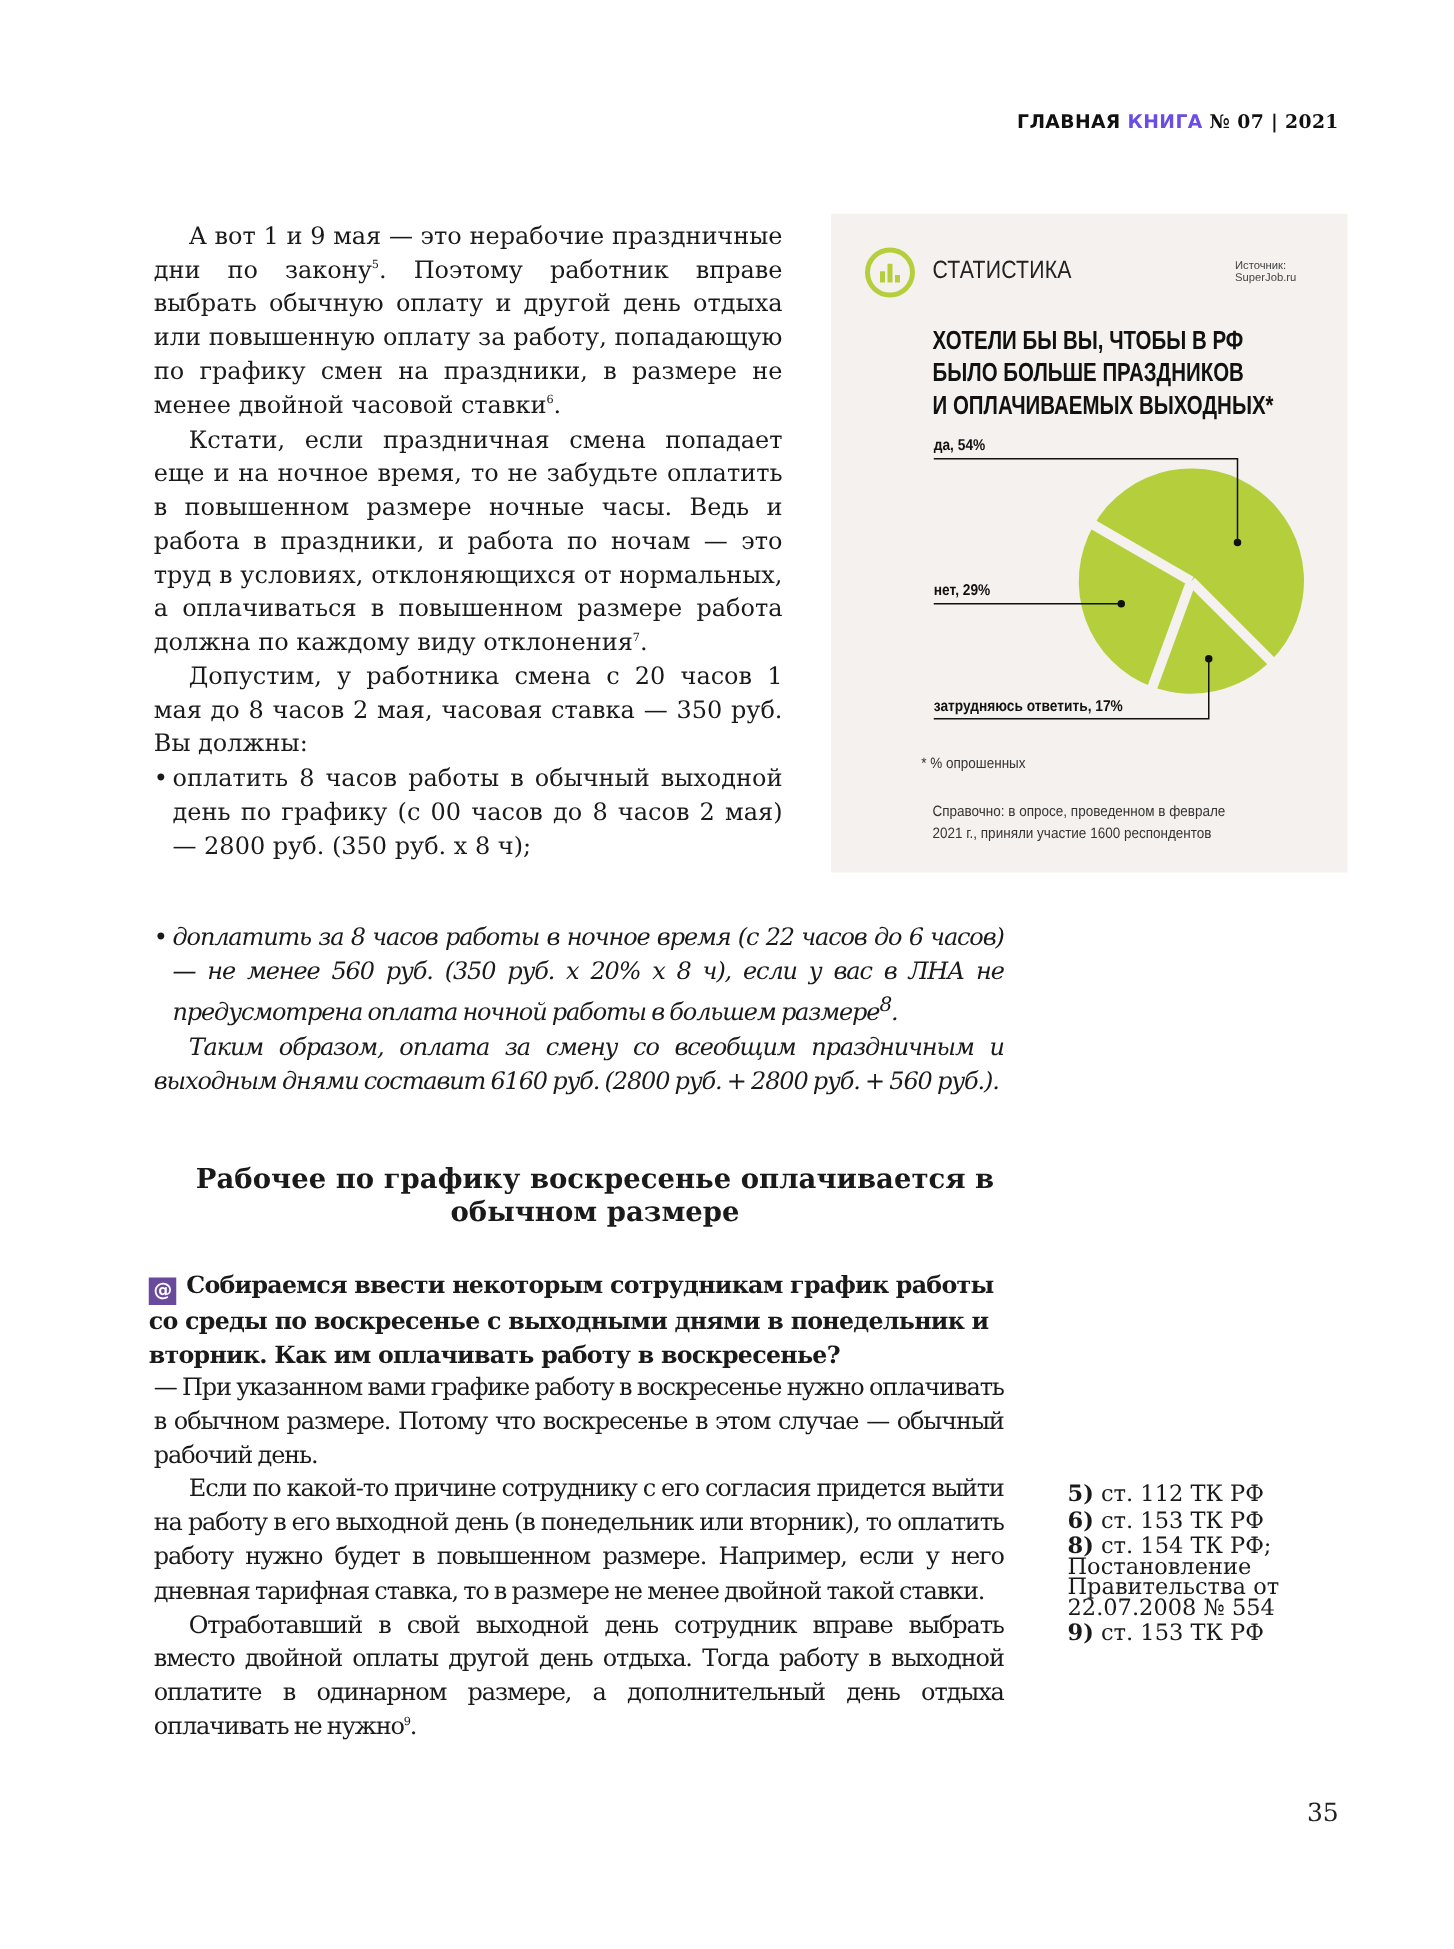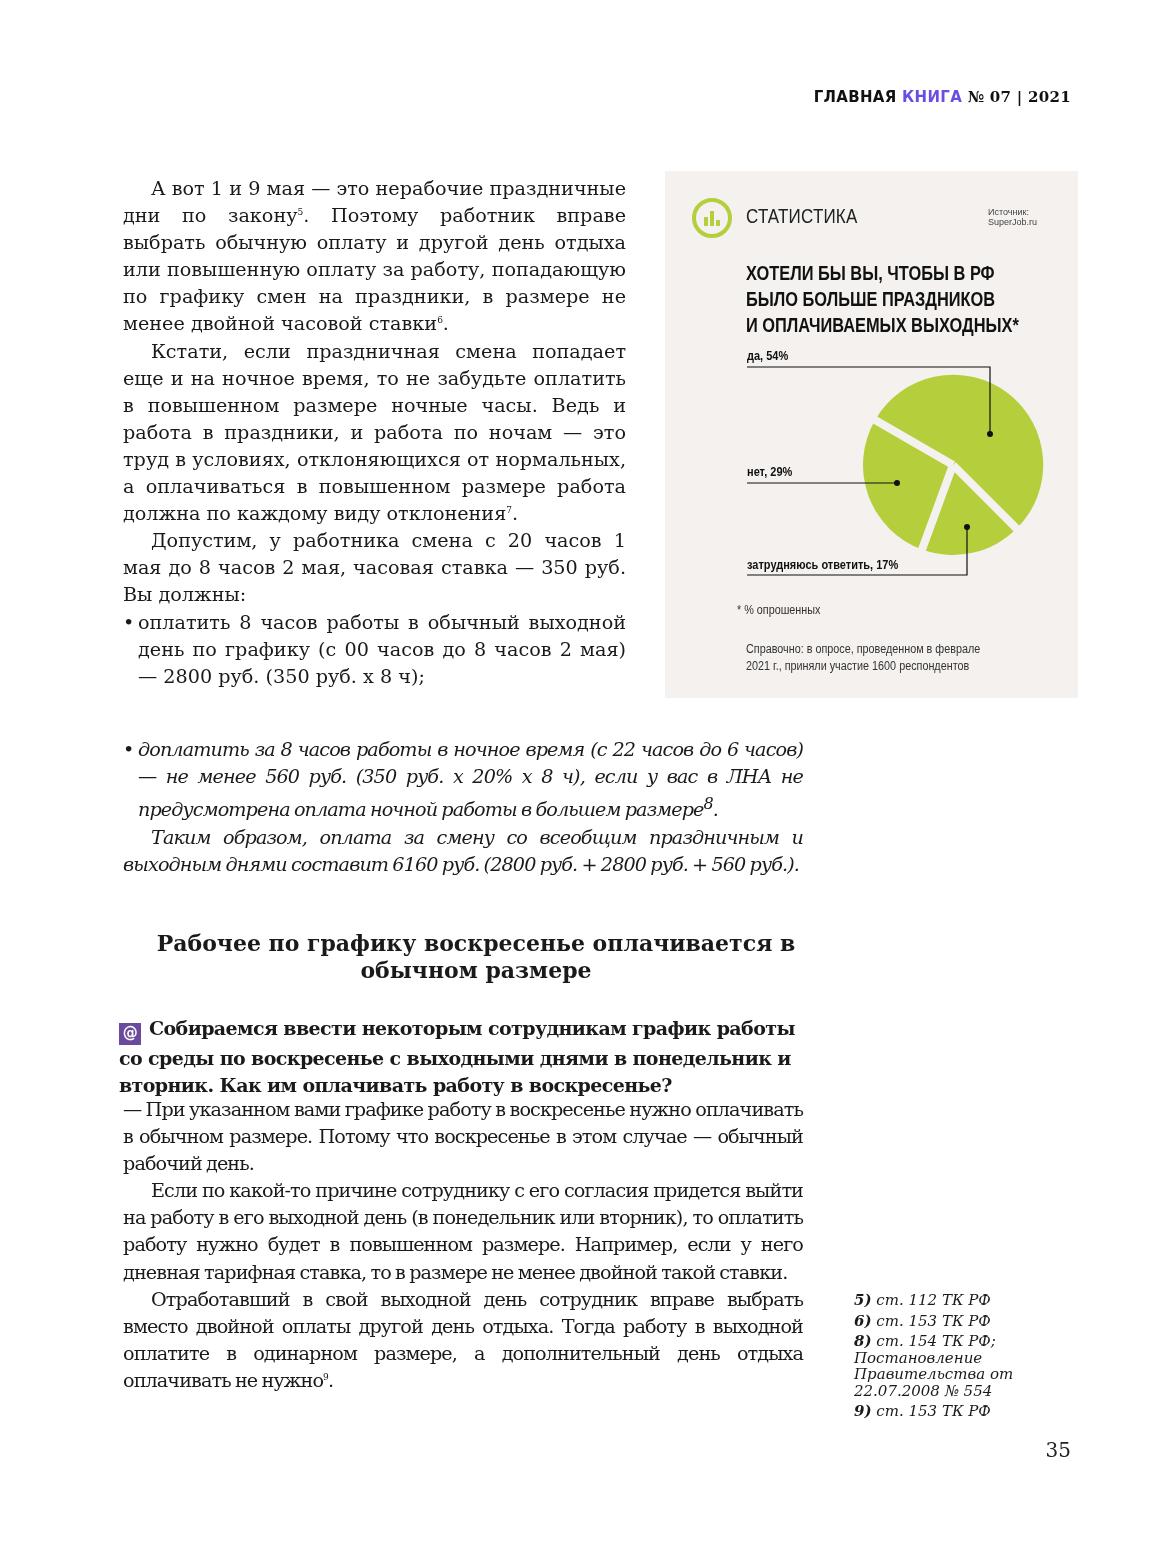--- a/index.html
+++ b/index.html
@@ -26,21 +26,21 @@
   .stat-box { position:absolute; left:665px; top:171px; width:413px; height:527px; background:#f4f1ee; }
   .stat-icon { position:absolute; left:26px; top:26px; width:42px; height:42px; }
   .stat-label { position:absolute; left:81px; top:34px; font-family:"Liberation Sans", sans-serif; font-size:20px; color:#222; letter-spacing:0.2px; transform:scaleX(0.85); transform-origin:left; }
   .stat-source { position:absolute; left:323px; top:37px; font-family:"Liberation Sans", sans-serif; font-size:9px; line-height:9.5px; color:#444; }
   .stat-title { position:absolute; left:81px; top:89px; font-family:"Liberation Sans", sans-serif; font-weight:bold; font-size:21px; line-height:26px; color:#111; transform:scaleX(0.78); transform-origin:left; white-space:nowrap; }
   .pie-svg { position:absolute; left:0; top:0; width:406px; height:527px; }
   .pie-label { font-family:"Liberation Sans", sans-serif; font-weight:bold; font-size:12.5px; fill:#111; }
   .stat-note { position:absolute; left:72px; top:432px; font-family:"Liberation Sans", sans-serif; font-size:12px; color:#333; transform:scaleX(0.9); transform-origin:left; }
   .stat-ref { position:absolute; left:81px; top:470px; font-family:"Liberation Sans", sans-serif; font-size:12px; line-height:17px; color:#333; transform:scaleX(0.9); transform-origin:left; white-space:nowrap; }
 
-  .footnotes { position:absolute; left:854px; top:1292px; width:230px; font-family:"DejaVu Serif", serif; font-size:15px; line-height:16.5px; color:#1a1a1a;font-style:italic; }
+  .footnotes { position:absolute; left:854px; top:1188px; width:230px; font-family:"DejaVu Serif", serif; font-size:18px; line-height:16.5px; color:#1a1a1a; }
   .footnotes .fn { margin-bottom:4px; }
   .footnotes .fn b { font-weight:bold; }
   .page-num { position:absolute; right:92px; top:1438px; font-family:"DejaVu Serif", serif; font-size:20px; color:#222; }
 </style>
 </head>
 <body>
 
 <div class="header">
   <span class="brand-b">ГЛАВНАЯ</span>
   <span class="brand-k">КНИГА</span>

